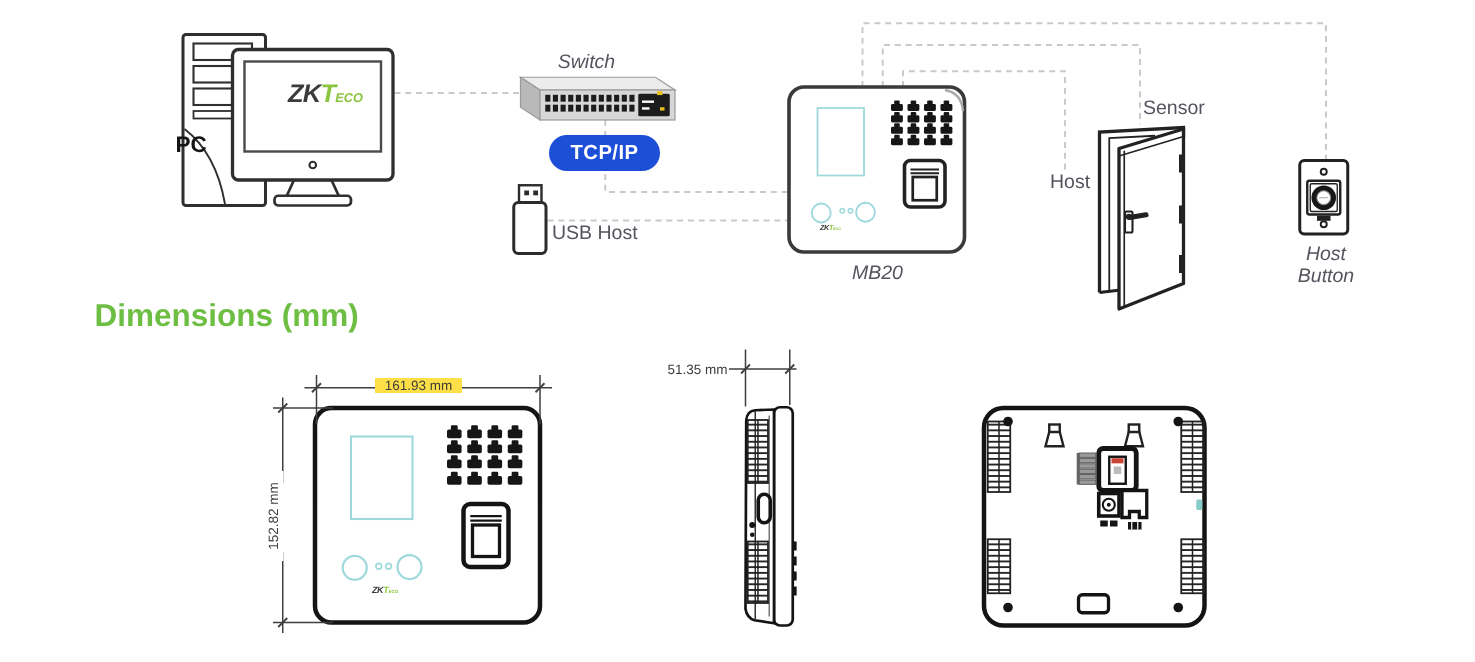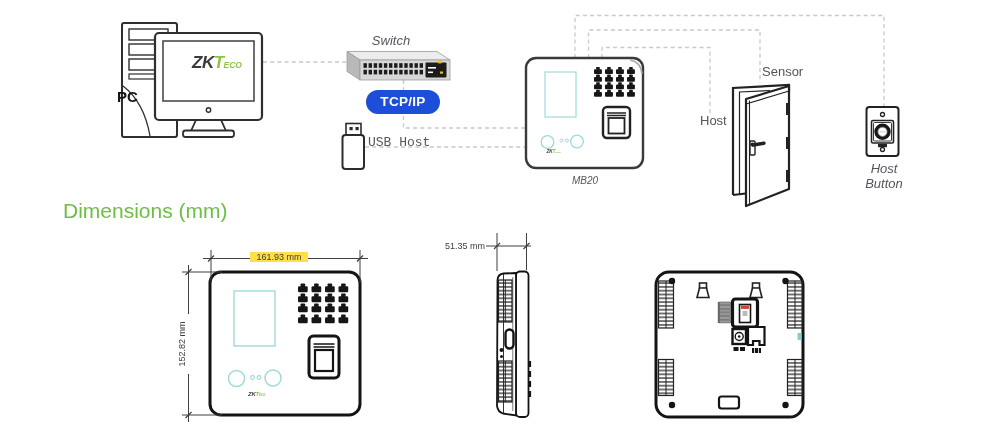--- a/index.html
+++ b/index.html
@@ -5,21 +5,21 @@
   html,body{margin:0;padding:0;background:#fff;}
   .stage{position:relative;width:983px;height:441px;background:#ffffff;
          font-family:"Liberation Sans",sans-serif;overflow:hidden;}
   svg.art{position:absolute;left:0;top:0;}
   .lbl{position:absolute;color:#54545e;font-size:13px;line-height:1.15;white-space:nowrap;}
   .lbl.center{text-align:center;font-style:italic;}
   .pc-lbl{position:absolute;left:92px;top:88px;font-size:15px;font-weight:bold;color:#151515;margin-left:25px;}
   .pill{position:absolute;left:366px;top:90px;width:74px;height:24px;border-radius:12px;
         background:#1d4ed8;color:#fff;font-size:13.5px;font-weight:bold;text-align:center;
         line-height:24px;letter-spacing:.3px;}
-  .title{position:absolute;left:63px;top:199px;font-size:21px;font-weight:normal;color:#6ebe44;}
+  .title{position:absolute;left:63px;top:199px;font-size:21px;font-weight:bold;color:#6ebe44;}
   .dim{position:absolute;font-size:9px;color:#3c3c3c;white-space:nowrap;}
   .logo{position:absolute;font-style:italic;font-weight:bold;color:#3b3b3b;
         letter-spacing:-0.5px;white-space:nowrap;}
   .logo .gr{color:#8bc53f;}
   .logo .eco{color:#8bc53f;font-size:0.5em;letter-spacing:0;}
   .logo-monitor{left:172px;top:53px;width:90px;text-align:center;font-size:17px;}
   .logo-mb20{left:537px;top:149px;width:32px;text-align:center;font-size:12px;
              transform:scale(0.40);transform-origin:center top;}
   .logo-front{left:240px;top:390px;width:32px;text-align:center;font-size:12px;
               transform:scale(0.5);transform-origin:center top;}
@@ -291,22 +291,22 @@
       <path d="M754.5,348 V353 M758.5,348 V353" stroke="#fff" stroke-width="0.8"></path>
     </g>
     <rect x="719" y="396.5" width="20" height="12" rx="2.5" fill="#fff" stroke="#141414" stroke-width="2.2"></rect>
     <rect x="797.5" y="333" width="4" height="7" rx="1" fill="#86ccc9"></rect>
   </g>
 </svg>
 
 <div class="pc-lbl">PC</div>
 <div class="lbl center" style="left:366px;top:34px;width:50px;">Switch</div>
 <div class="pill">TCP/IP</div>
-<div class="lbl" style="left:368px;top:136px;font-family:Liberation Mono, monospace;">USB Host</div>
-<div class="lbl center" style="left:559px;top:175px;width:52px;font-size:10px;">MB20</div>
+<div class="lbl" style="left:368px;top:148px;">USB Host</div>
+<div class="lbl center" style="left:559px;top:175px;width:52px;font-size:13px;">MB20</div>
 <div class="lbl" style="left:700px;top:114px;">Host</div>
 <div class="lbl" style="left:762px;top:65px;">Sensor</div>
 <div class="lbl center" style="left:860px;top:162px;width:48px;">
   <span style="display:block;">Host</span>
   <span style="display:block;">Button</span>
 </div>
 
 <div class="title">Dimensions (mm)</div>
 <div class="dim" style="left:250px;top:252px;width:58px;text-align:center;background:#fde047;">161.93 mm</div>
 <div class="dim" style="left:153px;top:338px;width:60px;height:12px;text-align:center;transform:rotate(-90deg);background:#fff;">152.82 mm</div>

